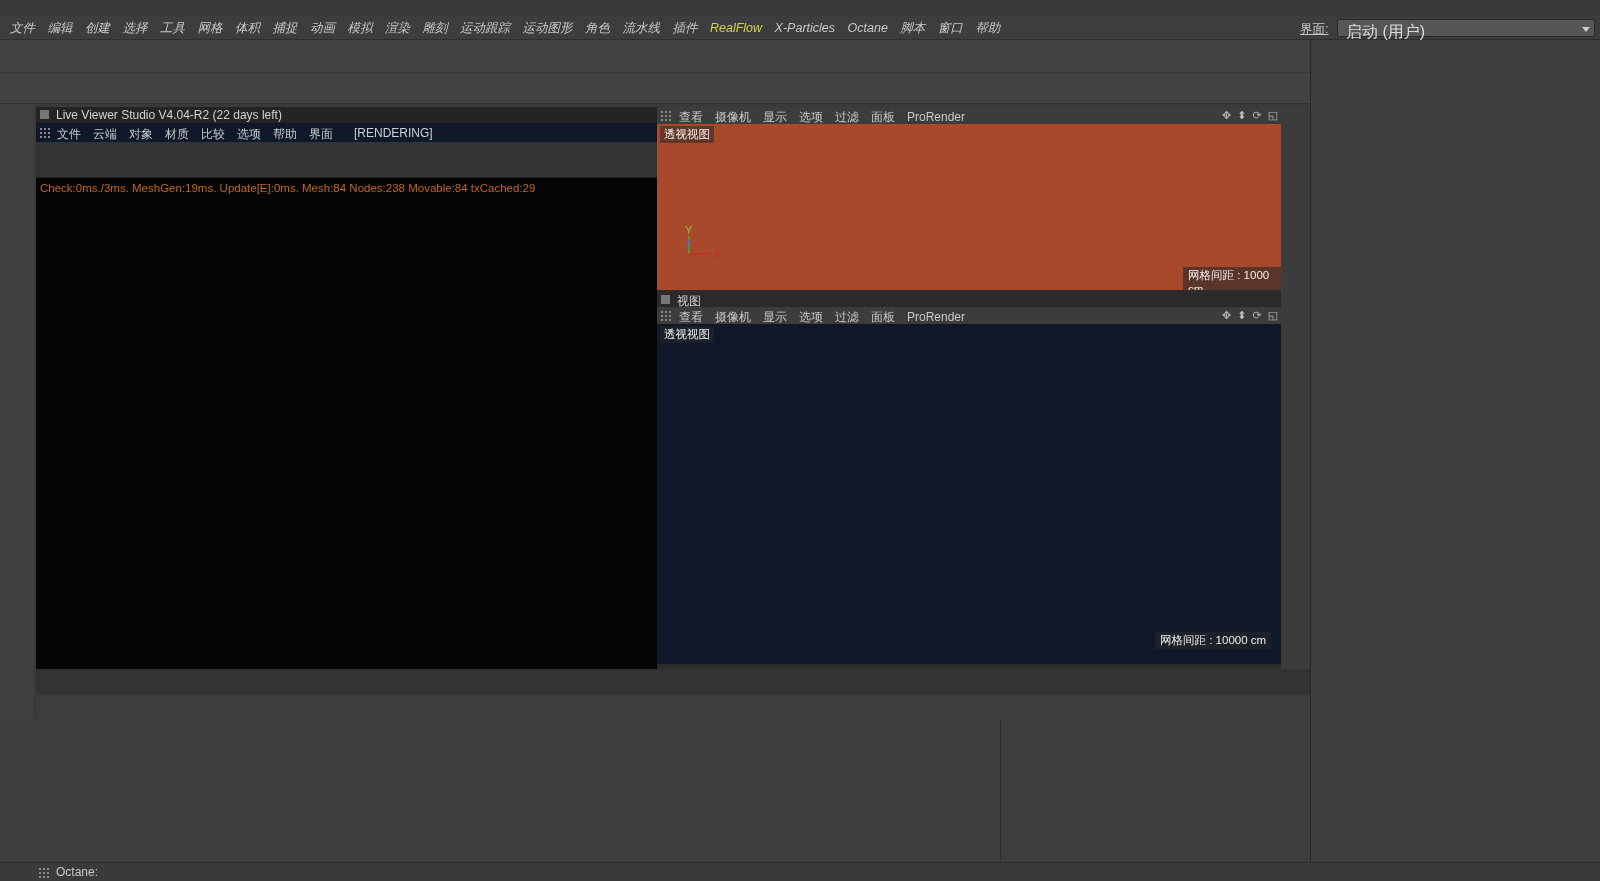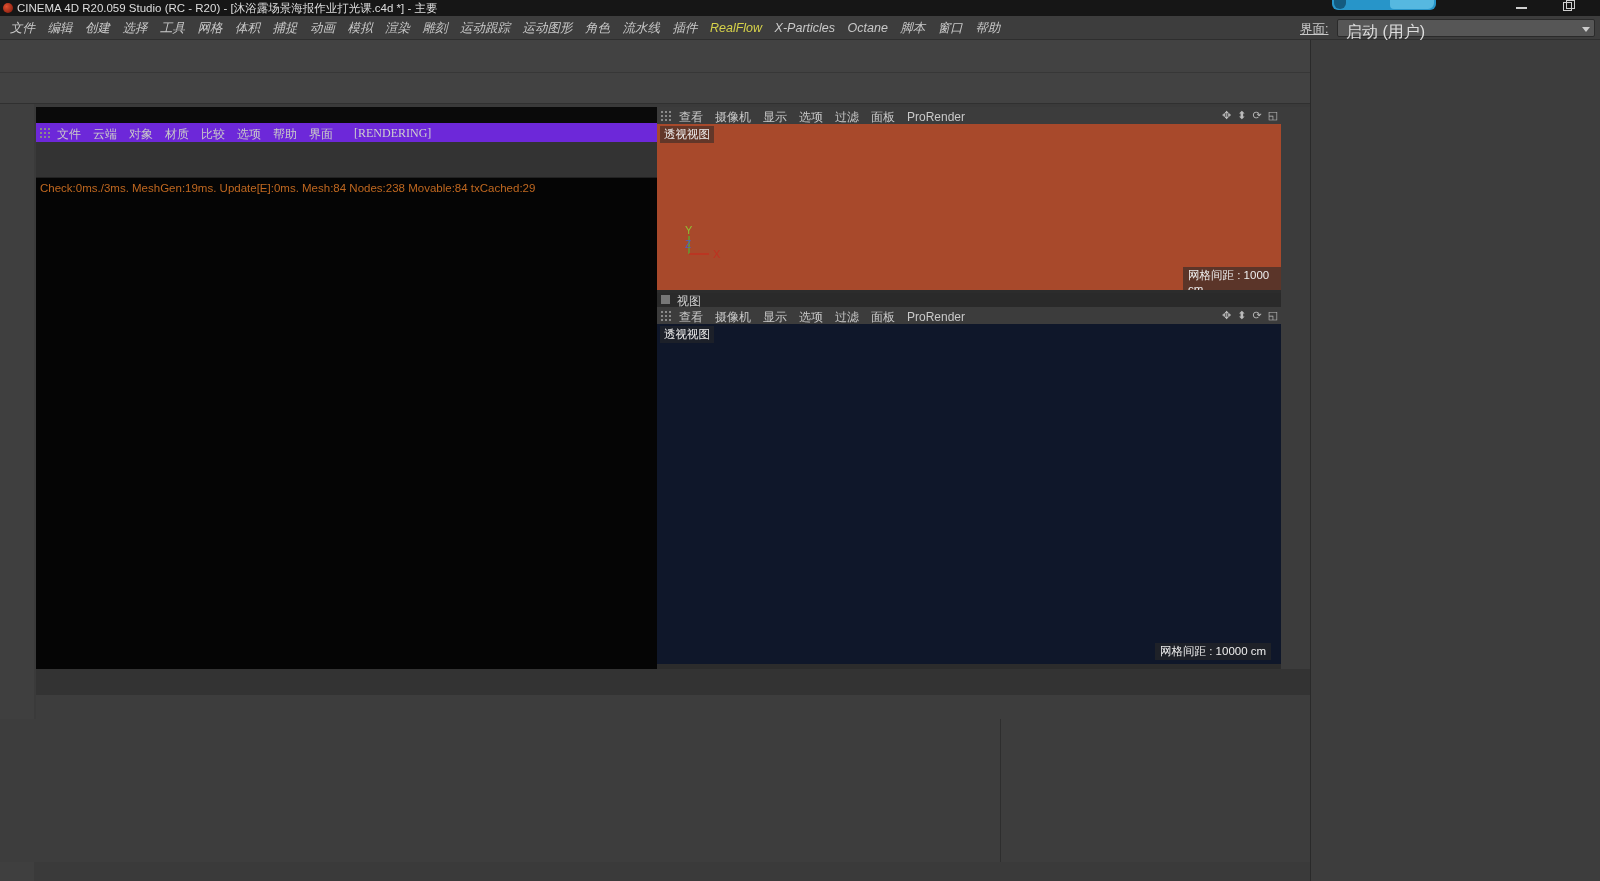--- a/index.html
+++ b/index.html
@@ -8,52 +8,45 @@
   .abs { position:absolute; }
   #root { position:relative; width:1600px; height:881px; background:#3a3a3a; color:#c8c8c8; }
   .grip { background-image:radial-gradient(circle, #8a8a8a 1px, transparent 1px);
     background-size:4px 4px; }
   .menutxt { font-size:12.5px; color:#c9c9c9; }
 </style>
 </head>
 <body>
 <div id="root">
 
-  <div class="abs" style="left:0;top:0;width:1600px;height:16px;background:#161616;">
-    <div class="abs" style="left:3px;top:3px;width:10px;height:10px;border-radius:50%;background:radial-gradient(circle at 35% 35%, #e05030, #7a1408);"></div>
-    <div class="abs" style="left:17px;top:1px;font-size:11.5px;color:#dedede;white-space:nowrap;">CINEMA 4D R20.059 Studio (RC - R20) - [沐浴露场景海报作业打光课.c4d *] - 主要</div>
-    <div class="abs" style="left:1332px;top:0;width:104px;height:10px;background:#2795c9;border-radius:0 0 6px 6px;">
-      <div class="abs" style="left:2px;top:0px;width:12px;height:9px;background:#145b80;border-radius:0 0 6px 6px;"></div>
-      <div class="abs" style="left:58px;top:0;width:44px;height:9px;background:#56b8e0;border-radius:0 0 6px 4px;"></div>
-    </div>
-    <div class="abs" style="left:1516px;top:7px;width:11px;height:2px;background:#cfcfcf;"></div>
-    <div class="abs" style="left:1563px;top:2px;width:9px;height:9px;border:1.5px solid #cfcfcf;background:#161616;"></div>
-    <div class="abs" style="left:1566px;top:0px;width:9px;height:9px;border:1.5px solid #cfcfcf;"></div>
-  </div>
 
   <div class="abs" style="left:0;top:16px;width:1600px;height:24px;background:#3d3d3d;border-bottom:1px solid #2e2e2e;">
     <div class="abs menutxt" style="left:10px;top:4px;word-spacing:0px;white-space:nowrap;font-style:italic;">文件  编辑  创建  选择  工具  网格  体积  捕捉  动画  模拟  渲染  雕刻  运动跟踪  运动图形  角色  流水线  插件  <span style="color:#d6d24a;">RealFlow</span>  X-Particles  Octane  脚本  窗口  帮助</div>
     <div class="abs menutxt" style="left:1300px;top:5px;text-decoration:underline;">界面:</div>
     <div class="abs" style="left:1337px;top:3px;width:258px;height:18px;background:#565656;border:1px solid #2a2a2a;border-radius:2px;">
       <div class="abs" style="left:8px;top:2px;font-size:16px;color:#ddd;">启动 (用户)</div>
       <div class="abs" style="right:4px;top:7px;border-left:4px solid transparent;border-right:4px solid transparent;border-top:5px solid #ccc;"></div>
     </div>
   </div>
 
   <div class="abs" style="left:0;top:40px;width:1600px;height:33px;background:#424242;border-bottom:1px solid #373737;" id="tb1"></div>
 
   <div class="abs" style="left:0;top:73px;width:1600px;height:31px;background:#424242;border-bottom:1px solid #303030;" id="tb2"></div>
 
   <div class="abs" style="left:0;top:104px;width:34px;height:777px;background:#3f3f3f;" id="leftstrip"></div>
 
   <div class="abs" style="left:36px;top:107px;width:621px;height:562px;background:#0a0a0a;" id="lv">
-    <div class="abs" style="left:0;top:16px;width:621px;height:19px;background:#6d28d9;">
+    <div class="abs" style="left:0;top:0;width:621px;height:16px;background:#242424;">
+      <div class="abs" style="left:4px;top:3px;width:9px;height:9px;background:#777;"></div>
+      <div class="abs" style="left:20px;top:1px;font-size:12px;color:#d2d2d2;">Live Viewer Studio V4.04-R2 (22 days left)</div>
+    </div>
+    <div class="abs" style="left:0;top:16px;width:621px;height:19px;background:#0f172a;">
       <div class="abs grip" style="left:3px;top:4px;width:12px;height:11px;"></div>
       <div class="abs menutxt" style="left:21px;top:3px;font-size:12px;">文件  云端  对象  材质  比较  选项  帮助  界面</div>
-      <div class="abs" style="left:318px;top:3px;font-size:12px;color:#cfcfcf;font-family:Liberation Serif, serif;">[RENDERING]</div>
+      <div class="abs" style="left:318px;top:3px;font-size:12px;color:#cfcfcf;">[RENDERING]</div>
     </div>
     <div class="abs" style="left:0;top:35px;width:621px;height:36px;background:#333333;border-bottom:1px solid #222;" id="lvtools"></div>
 
     <div class="abs" style="left:0;top:71px;width:621px;height:491px;background:#050505;padding-left:8px;">
       <div class="abs" style="left:4px;top:4px;font-size:11.5px;color:#c06820;white-space:nowrap;">Check:0ms./3ms. MeshGen:19ms. Update[E]:0ms. Mesh:84 Nodes:238 Movable:84 txCached:29</div>
 
       <div class="abs" style="left:1px;top:187px;width:619px;height:249px;overflow:hidden;" id="lvimg"></div>
 
       <div class="abs" style="left:0px;top:498px;width:208px;height:15px;background:#3a3a3a;font-size:11.5px;color:#e8e8e8;padding:1px 0 0 4px;">Out-of-core used/max:<span style="color:#35c8c0;">0Kb/4Gb</span></div>
       <div class="abs" style="left:0px;top:513px;width:208px;height:15px;background:#3a3a3a;font-size:11.5px;color:#e8e8e8;padding:1px 0 0 4px;">Grey8/16: <span style="color:#35c8c0;">1/0</span>  Rgb32/64: <span style="color:#35c8c0;">25/3</span></div>
@@ -95,30 +88,34 @@
       <div class="abs" style="left:20px;top:0px;font-size:12px;color:#d0d0d0;">视图</div>
     </div>
     <div class="abs" style="left:0;top:14px;width:624px;height:17px;background:#3c3c3c;">
       <div class="abs grip" style="left:3px;top:3px;width:12px;height:11px;"></div>
       <div class="abs menutxt" style="left:22px;top:2px;font-size:12px;">查看  摄像机  显示  选项  过滤  面板  ProRender</div>
       <div class="abs" style="left:565px;top:2px;font-size:11px;color:#bbb;letter-spacing:6px;">✥⬍⟳◱</div>
     </div>
     <div class="abs" style="left:0;top:31px;width:624px;height:340px;overflow:hidden;" id="vp2canvas">
       <div id="vp2img" class="abs" style="left:0;top:0;width:624px;height:340px;"></div>
       <div class="abs" style="left:3px;top:2px;background:rgba(40,40,40,.55);color:#eee;font-size:11.5px;padding:1px 4px;">透视视图</div>
-      <div class="abs" style="left:498px;top:319px;background:rgba(40,40,40,.6);color:#eee;font-size:11.5px;padding:1px 5px;">网格间距 : 10000 cm</div>
+      <div class="abs" style="left:498px;top:308px;background:rgba(40,40,40,.6);color:#eee;font-size:11.5px;padding:1px 5px;">网格间距 : 10000 cm</div>
     </div>
     <div class="abs" style="left:0;top:371px;width:624px;height:5px;background:#2c2c2c;"></div>
   </div>
 
   <div class="abs" style="left:1281px;top:107px;width:29px;height:562px;background:#3c3c3c;" id="vstrip"></div>
 
   <div class="abs" style="left:1310px;top:40px;width:290px;height:841px;background:#3d3d3d;border-left:1px solid #2a2a2a;" id="rpanel"></div>
 
   <div class="abs" style="left:36px;top:669px;width:1274px;height:26px;background:#333333;" id="ruler"></div>
   <div class="abs" style="left:36px;top:695px;width:1274px;height:24px;background:#3d3d3d;" id="tctrl"></div>
 
   <div class="abs" style="left:0px;top:719px;width:1000px;height:143px;background:#3d3d3d;" id="mats"></div>
 
   <div class="abs" style="left:1000px;top:719px;width:310px;height:143px;background:#3d3d3d;border-left:1px solid #2e2e2e;" id="coords"></div>
 
+  <div class="abs" style="left:0;top:862px;width:1600px;height:19px;background:#3a3a3a;border-top:1px solid #2b2b2b;">
+    <div class="abs grip" style="left:38px;top:4px;width:12px;height:11px;"></div>
+    <div class="abs" style="left:56px;top:2px;font-size:12px;color:#c9c9c9;">Octane:</div>
+  </div>
 
 </div>
 
 </body></html>

